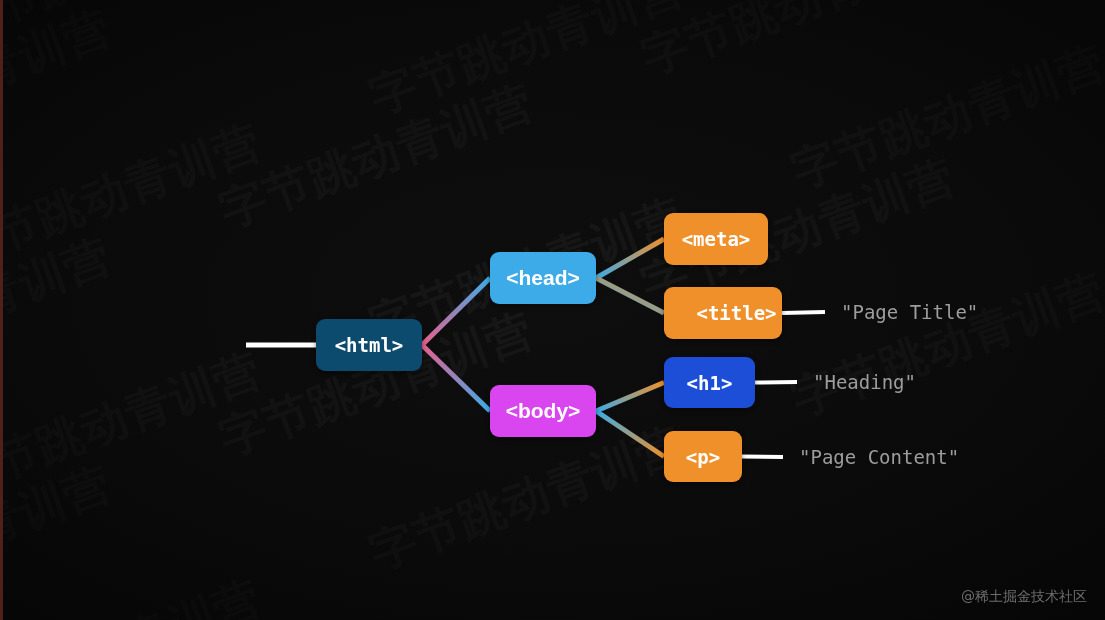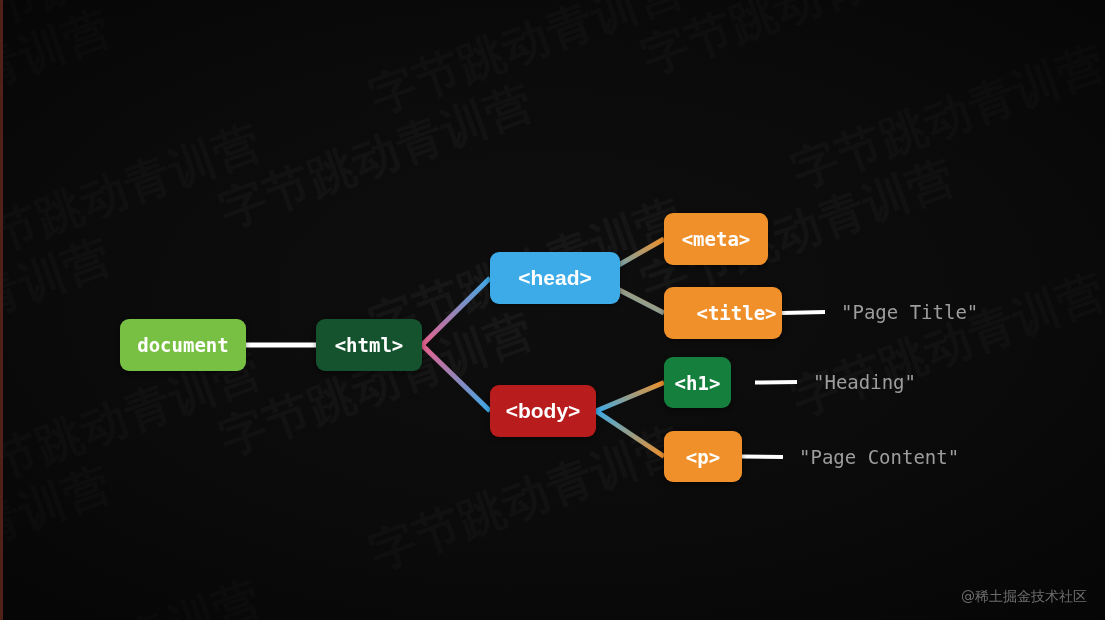--- a/index.html
+++ b/index.html
@@ -207,39 +207,36 @@
         <line x1="596" y1="278" x2="664" y2="313" stroke-width="5" stroke-linecap="butt" stroke="url(#gbo1)"></line>
         <line x1="596" y1="411" x2="664" y2="382.5" stroke-width="5" stroke-linecap="butt" stroke="url(#gbo1)"></line>
         <line x1="596" y1="411" x2="664" y2="456.5" stroke-width="5" stroke-linecap="butt" stroke="url(#gbo2)"></line>
         <line x1="782" y1="313" x2="825" y2="312" stroke-width="4" stroke-linecap="butt" stroke="#ffffff"></line>
         <line x1="755" y1="382.5" x2="797" y2="382" stroke-width="4" stroke-linecap="butt" stroke="#ffffff"></line>
         <line x1="742" y1="456.5" x2="783" y2="457" stroke-width="4" stroke-linecap="butt" stroke="#ffffff"></line>
       </g>
   </svg>
 
   <div id="diagram">
-      <div class="node" style="left: 120px; top: 319px; width: 126px; height: 52px; background: rgb(120, 192, 67);">
-        <span>document</span>
-      </div>
-      <div class="node" style="left: 316px; top: 319px; width: 106px; height: 52px; background: #14532d;">
+      <div class="node" style="left: 316px; top: 319px; width: 106px; height: 52px; background: #0c4a6e;">
         <span>&lt;html&gt;</span>
       </div>
-      <div class="node sans" style="left: 490px; top: 252px; width: 130px; height: 52px; background: rgb(60, 171, 232);">
+      <div class="node sans" style="left: 490px; top: 252px; width: 106px; height: 52px; background: rgb(60, 171, 232);">
         <span>&lt;head&gt;</span>
       </div>
-      <div class="node sans" style="left: 490px; top: 385px; width: 106px; height: 52px; background: #b91c1c;">
+      <div class="node sans" style="left: 490px; top: 385px; width: 106px; height: 52px; background: #d946ef;">
         <span>&lt;body&gt;</span>
       </div>
       <div class="node" style="left: 664px; top: 213px; width: 104px; height: 52px; background: rgb(240, 144, 42);">
         <span>&lt;meta&gt;</span>
       </div>
       <div class="node" style="left: 664px; top: 287px; width: 118px; height: 52px; background: rgb(240, 144, 42); padding-left: 27px;">
         <span>&lt;title&gt;</span>
       </div>
-      <div class="node" style="left: 664px; top: 357px; width: 67px; height: 51px; background: #15803d;">
+      <div class="node" style="left: 664px; top: 357px; width: 91px; height: 51px; background: #1d4ed8;">
         <span>&lt;h1&gt;</span>
       </div>
       <div class="node" style="left: 664px; top: 431px; width: 78px; height: 51px; background: rgb(240, 144, 42);">
         <span>&lt;p&gt;</span>
       </div>
       <div class="text-label" style="left: 841px; top: 301px;">"Page Title"</div>
       <div class="text-label" style="left: 813px; top: 371px;">"Heading"</div>
       <div class="text-label" style="left: 799px; top: 446px;">"Page Content"</div>
     </div>
 

